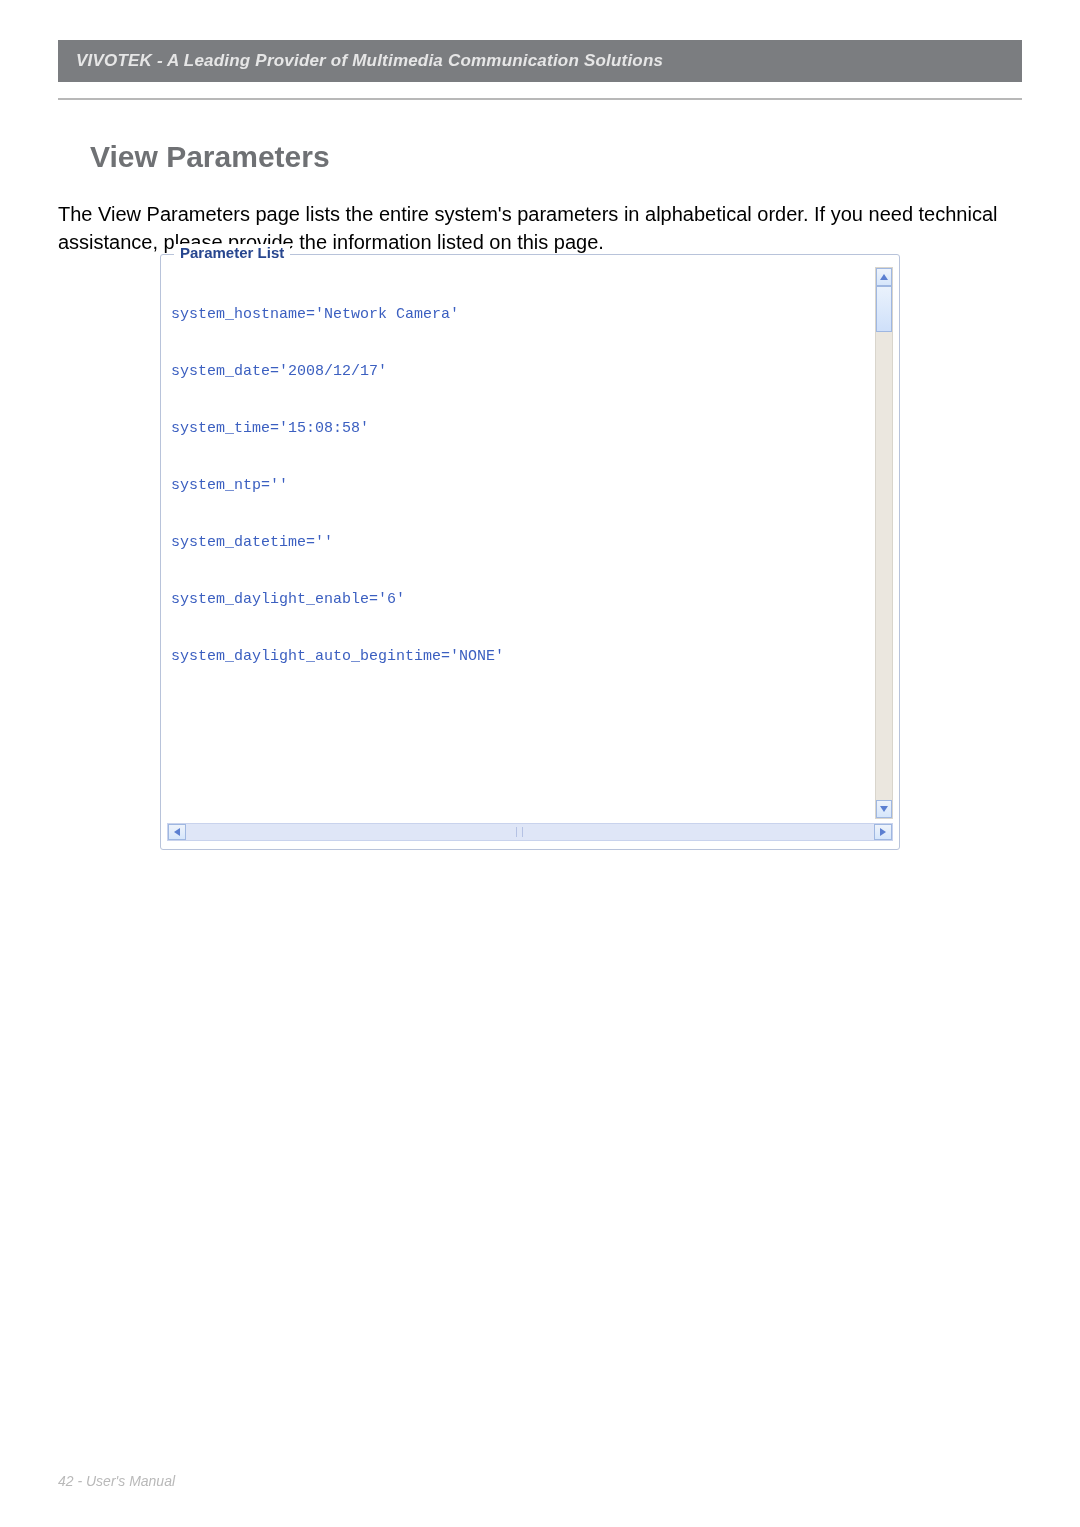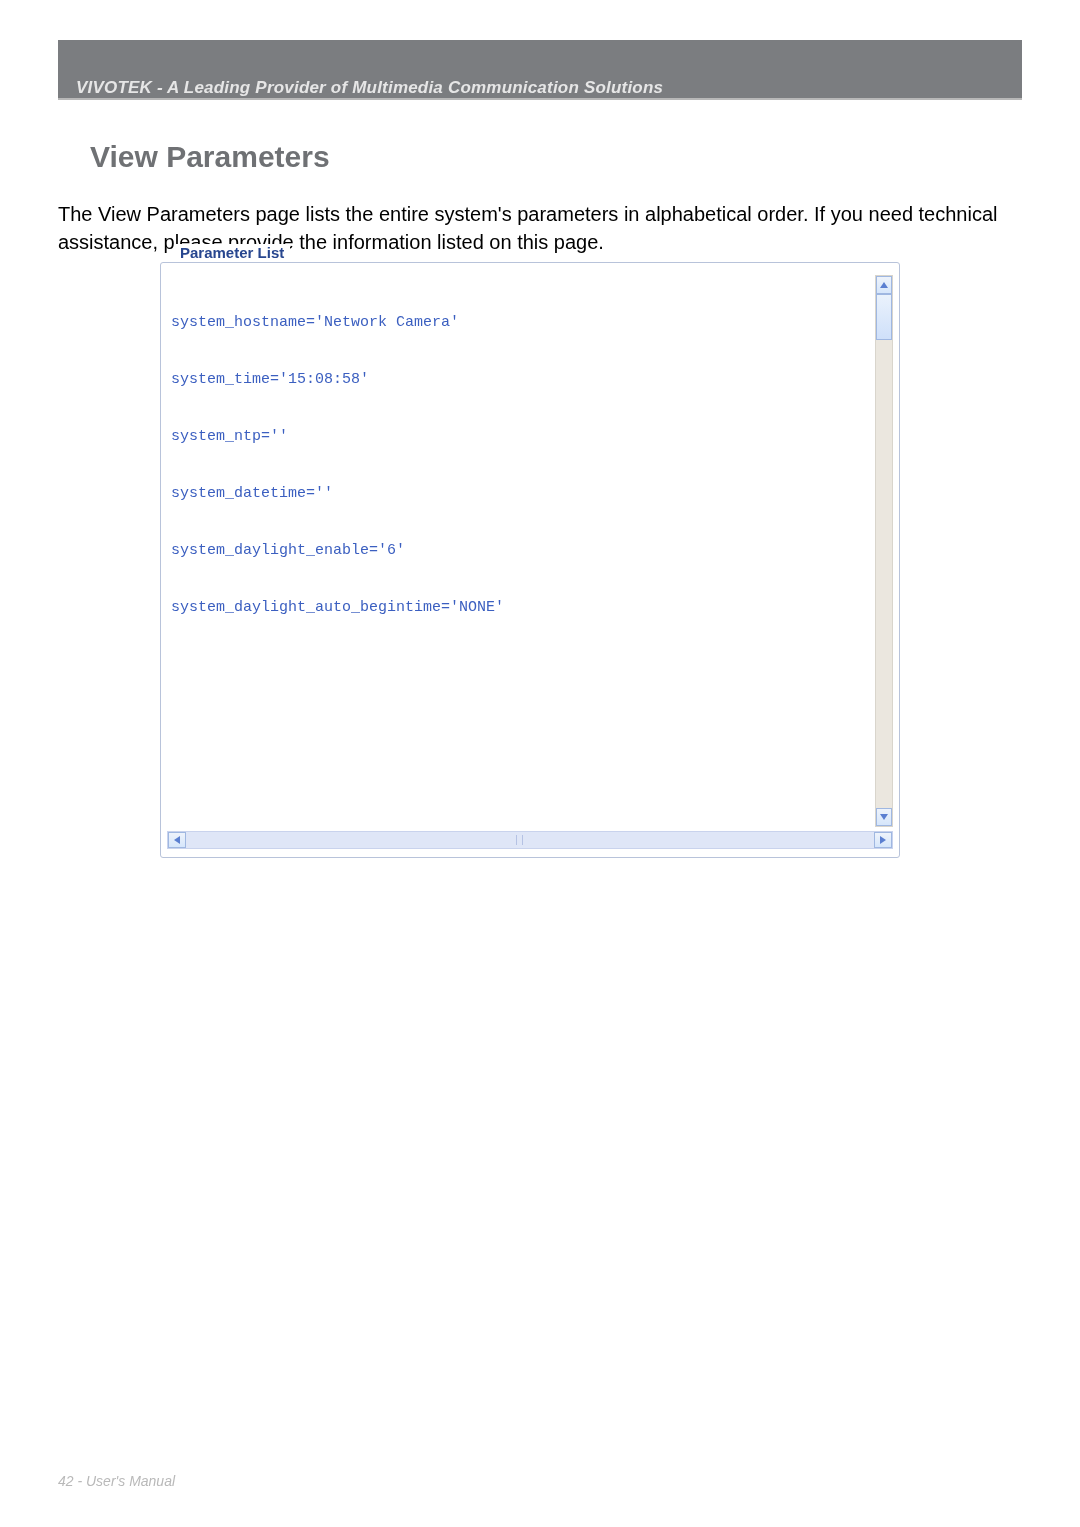--- a/index.html
+++ b/index.html
@@ -6,24 +6,24 @@
   html, body { width: 1080px; height: 1527px; background: #ffffff; font-family: Arial, Helvetica, sans-serif; }
   .page {
     width: 1080px;
     height: 1527px;
     position: relative;
     background: #ffffff;
   }
   .banner {
     position: absolute;
     left: 58px; right: 58px; top: 40px;
-    height: 58px;
+    height: 42px;
     background: #7b7d80;
     display: flex;
-    align-items: flex-end;
+    align-items: center;
     padding-left: 18px;
   }
   .banner-text {
     color: #e6e6e6;
     font-style: italic;
     font-weight: bold;
     font-size: 17px;
     letter-spacing: 0.2px;
   }
   .rule {
@@ -63,21 +63,20 @@
     z-index: 2;
   }
   .panel {
     border: 1px solid #b8c3da;
     border-radius: 3px;
     padding: 12px 4px 0 10px;
     width: 100%;
     height: 596px;
     position: relative;
     overflow: hidden;
-    margin-top: 8px;
   }
   .code-area {
     position: absolute;
     left: 10px; top: 12px; right: 30px; bottom: 30px;
     overflow: hidden;
     white-space: pre;
     font-family: "Courier New", Courier, monospace;
     font-size: 15px;
     line-height: 19px;
     color: #3b5fc0;
@@ -159,20 +158,21 @@
   <div class="heading">View Parameters</div>
 
   <div class="intro">The View Parameters page lists the entire system's parameters in alphabetical order. If you need technical assistance, please provide the information listed on this page.</div>
 
   <div class="panel-wrap">
     <span class="fieldset-label">Parameter List</span>
     <div class="panel">
 
       <div class="code-area">
         <span class="code-line">system_hostname='Network Camera'</span>
+        <span class="code-line">system_date='2008/12/17'</span>
         <span class="code-line">system_time='15:08:58'</span>
         <span class="code-line">system_ntp=''</span>
         <span class="code-line">system_datetime=''</span>
         <span class="code-line">system_daylight_enable='6'</span>
         <span class="code-line">system_daylight_auto_begintime='NONE'</span>
         
         
         
         
         

